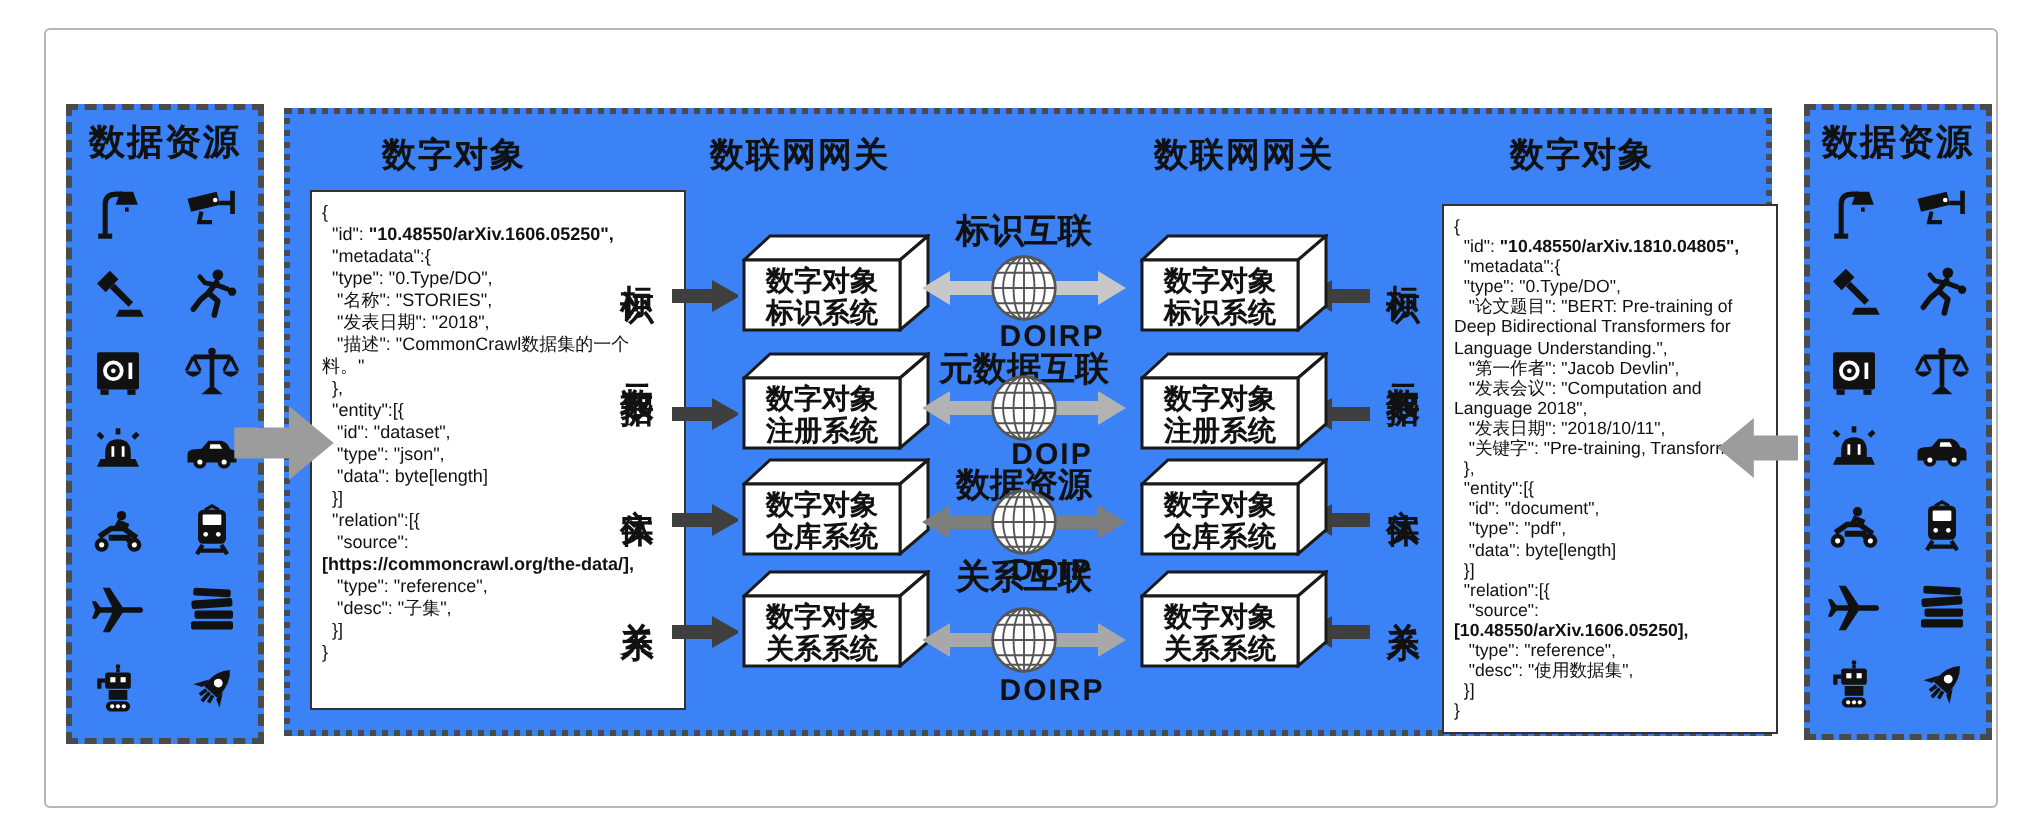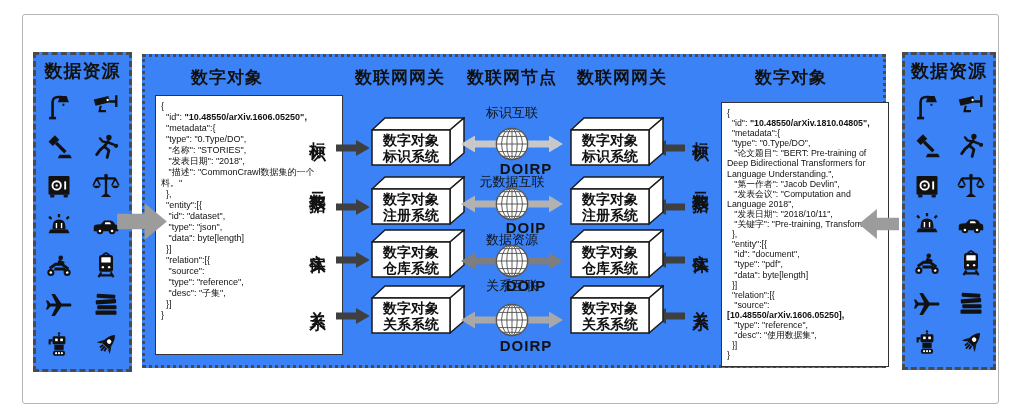--- a/index.html
+++ b/index.html
@@ -26,21 +26,21 @@
   .jb-right{left:721px;top:102px;width:157px;height:258px;font-size:8.8px;line-height:10.1px;}
   .cl{white-space:pre;}
   .cl .b{font-weight:bold;}
   .aspect{position:absolute;writing-mode:vertical-rl;text-orientation:upright;
           font-size:16.5px;font-weight:bold;letter-spacing:3px;line-height:20px;}
   .sysbox{position:absolute;width:94px;height:49px;}
   .sysbox svg{position:absolute;left:0;top:0;}
   .sysbox .bl{position:absolute;left:1px;top:13px;width:78px;height:35px;
               display:flex;flex-direction:column;align-items:center;justify-content:center;
               font-size:14px;line-height:16px;font-weight:bold;white-space:nowrap;}
-  .linklab{position:absolute;transform:translateX(-50%);font-size:13px;font-weight:normal;white-space:nowrap;}
+  .linklab{position:absolute;transform:translateX(-50%);font-size:17px;font-weight:bold;white-space:nowrap;}
   .proto{position:absolute;transform:translateX(-50%);font-size:15px;font-weight:bold;
          letter-spacing:1px;white-space:nowrap;padding-left:28px;}
   .absvg{position:absolute;}
 </style>
 </head>
 <body>
 
 <svg width="0" height="0" style="position:absolute" aria-hidden="true">
   <defs>
     <symbol id="i-lamp" viewBox="0 0 24 24">
@@ -264,41 +264,41 @@
       <svg class="ic">
           <use href="#i-rocket"></use>
         </svg>
     </div>
   </div>
 
   <div class="panel dotted p-mid"></div>
 
   <div class="sec-title" style="left:227px">数字对象</div>
   <div class="sec-title" style="left:400px">数联网网关</div>
-  <div class="sec-title" style="left:512px">数联网节点</div>
   <div class="sec-title" style="left:622px">数联网网关</div>
   <div class="sec-title" style="left:791px">数字对象</div>
 
   <div class="jsonbox jb-left">
       <div class="cl"><span>{</span></div>
       <div class="cl"><span>  "id": </span><span class="b">"10.48550/arXiv.1606.05250",</span></div>
       <div class="cl"><span>  "metadata":{</span></div>
       <div class="cl"><span>  "type": "0.Type/DO",</span></div>
       <div class="cl"><span>   "名称": "STORIES",</span></div>
       <div class="cl"><span>   "发表日期": "2018",</span></div>
       <div class="cl"><span>   "描述": "CommonCrawl数据集的一个</span></div>
       <div class="cl"><span>料。"</span></div>
       <div class="cl"><span>  },</span></div>
       <div class="cl"><span>  "entity":[{</span></div>
       <div class="cl"><span>   "id": "dataset",</span></div>
       <div class="cl"><span>   "type": "json",</span></div>
       <div class="cl"><span>   "data": byte[length]</span></div>
       <div class="cl"><span>  }]</span></div>
       <div class="cl"><span>  "relation":[{</span></div>
       <div class="cl"><span>   "source":</span></div>
+      <div class="cl"><span class="b">[https://commoncrawl.org/the-data/],</span></div>
       <div class="cl"><span>   "type": "reference",</span></div>
       <div class="cl"><span>   "desc": "子集",</span></div>
       <div class="cl"><span>  }]</span></div>
       <div class="cl"><span>}</span></div>
     </div>
   <div class="jsonbox jb-right">
       <div class="cl"><span>{</span></div>
       <div class="cl"><span>  "id": </span><span class="b">"10.48550/arXiv.1810.04805",</span></div>
       <div class="cl"><span>  "metadata":{</span></div>
       <div class="cl"><span>  "type": "0.Type/DO",</span></div>

